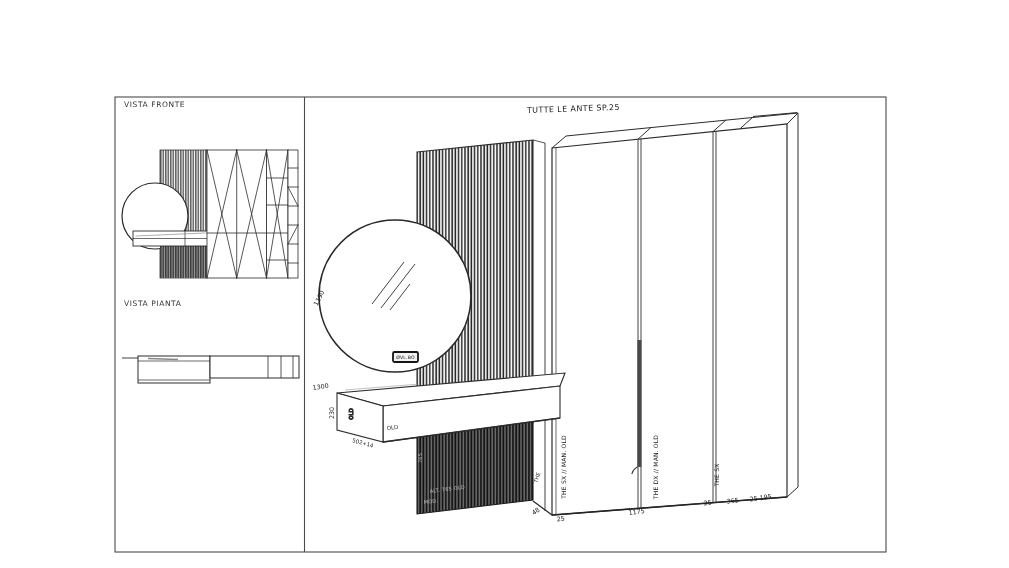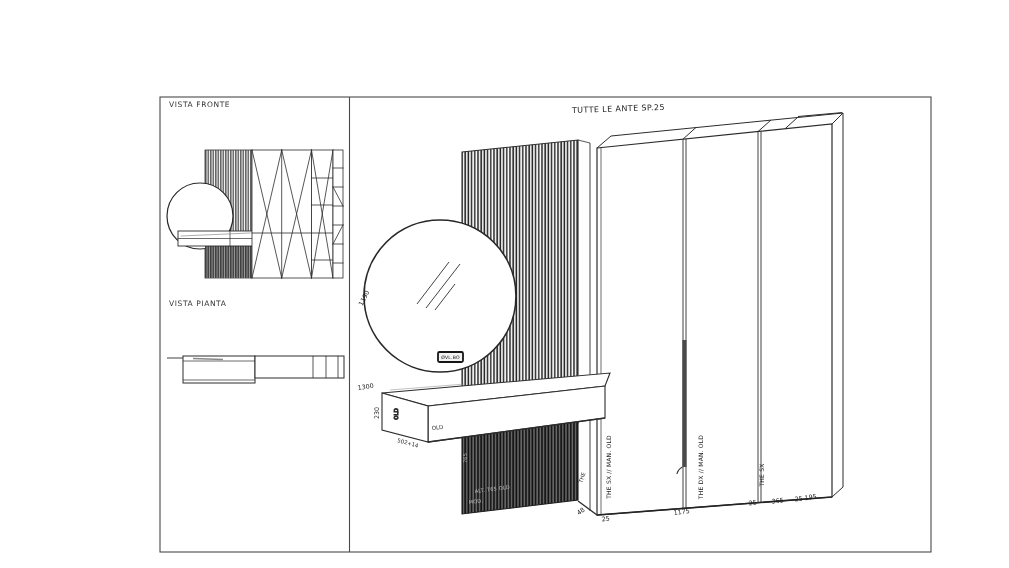--- a/index.html
+++ b/index.html
@@ -1,17 +1,17 @@
 <!DOCTYPE html>
 <html><head>
 <meta charset="utf-8">
 <style>
   html,body{margin:0;padding:0;background:#ffffff;}
   #page{position:relative;width:962px;height:568px;background:#a21caf;overflow:hidden;
-        font-family:"DejaVu Sans","Liberation Sans",sans-serif;margin-left:45px;}
+        font-family:"DejaVu Sans","Liberation Sans",sans-serif;}
   svg{position:absolute;left:0;top:0;}
   svg text{font-family:"DejaVu Sans","Liberation Sans",sans-serif;fill:#222;}
   .title{font-size:7.5px;letter-spacing:.6px;fill:#333;}
   .bigtitle{font-size:8px;letter-spacing:.4px;fill:#222;}
   .dim{font-size:6.3px;fill:#1d1d1d;}
   .dimS{font-size:5.4px;fill:#1d1d1d;}
   .lbl{font-size:6px;fill:#1d1d1d;letter-spacing:.2px;}
   .badge-t{font-size:4.6px;fill:#101010;letter-spacing:.2px;}
   .ghost{font-size:5px;fill:#bdbdbd;letter-spacing:.2px;}
 </style>

